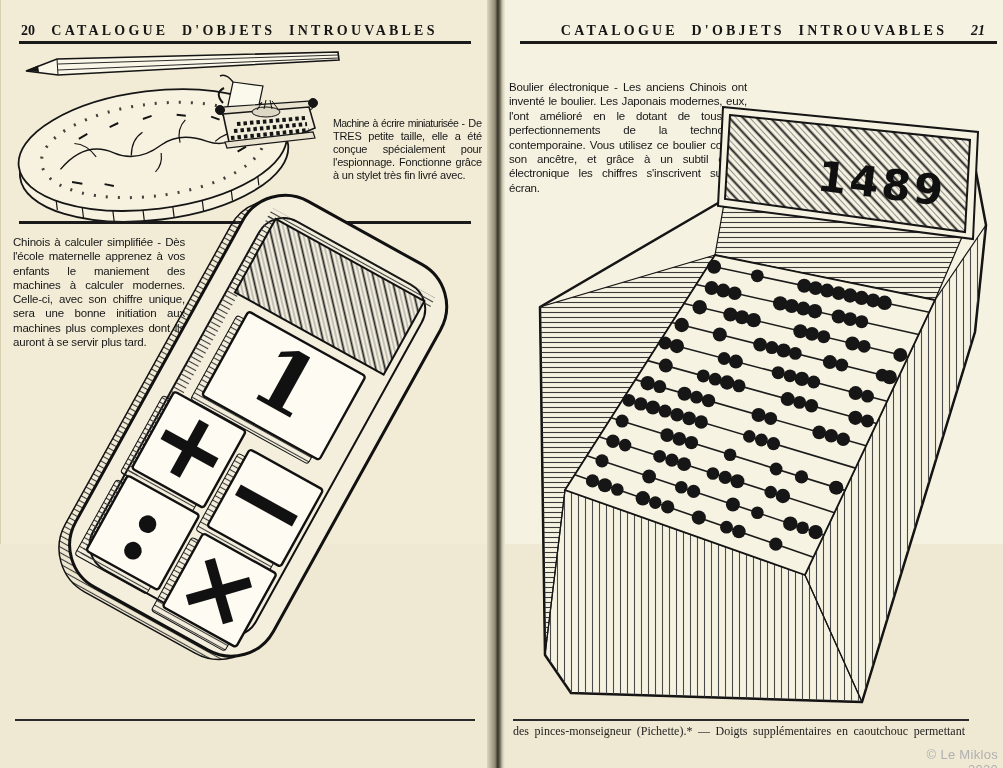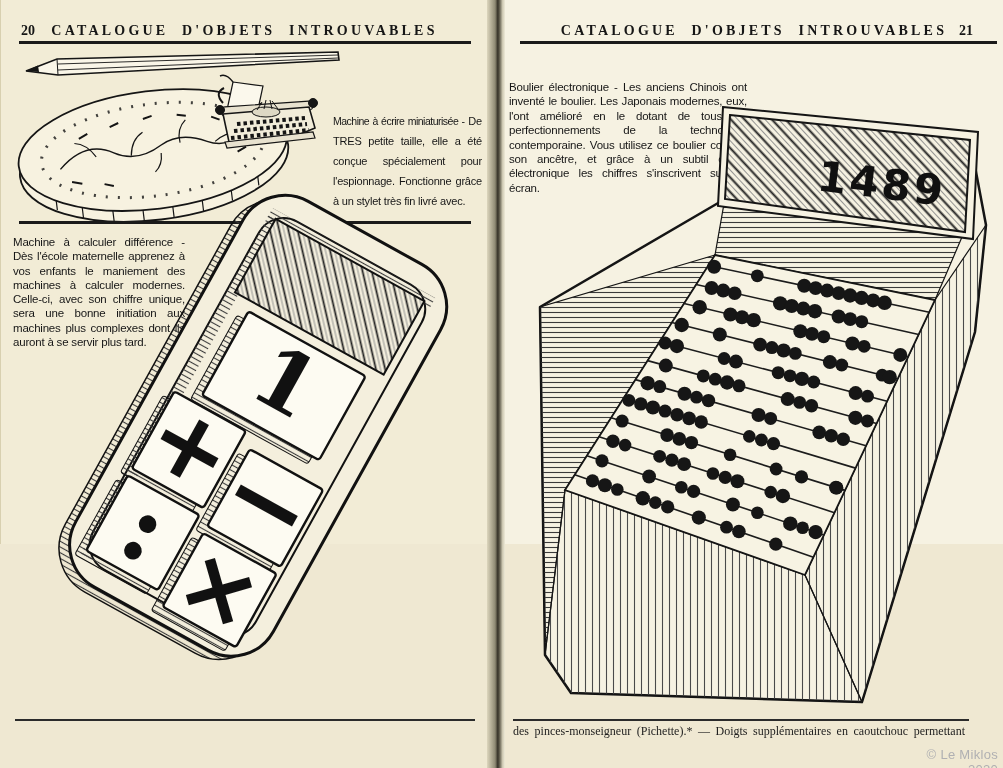--- a/index.html
+++ b/index.html
@@ -9,27 +9,27 @@
   .page-left{left:0;width:487px;background:#f2ecd6;border-left:1px solid #d8d0b0;}
   .page-right{left:505px;width:498px;background:#f6f2e2;}
   .gutter{position:absolute;top:0;left:487px;width:18px;height:768px;
           background:linear-gradient(90deg,#ddd6bd 0%,#8f8a74 45%,#343026 60%,#6f6b5a 72%,#cdc8b2 86%,#efebd8 100%);}
   .hdr{position:absolute;top:23px;left:16px;right:16px;text-align:center;
        font-family:"Liberation Serif",serif;font-weight:bold;font-size:14px;
        letter-spacing:3.2px;word-spacing:7px;color:#161616;}
   .pagenum{position:absolute;top:0;font-family:"Liberation Serif",serif;font-weight:bold;
            font-size:14px;letter-spacing:0;}
   .pn-left{left:4px;}
-  .pn-right{right:14px;}
+  .pn-right{right:2px;font-style:italic;}
   .rule{position:absolute;background:#1a1a1a;height:2.5px;}
   .hdr-rule-l{top:41px;left:18px;width:452px;}
   .hdr-rule-r{top:41px;left:15px;width:477px;}
   .divider{top:221px;left:18px;width:452px;}
   .caption{position:absolute;text-align:justify;color:#161616;}
-  .cap-tw{top:111px;left:332px;width:149px;font-size:11px;line-height:20px;letter-spacing:-0.2px;}
+  .cap-tw{top:117px;left:332px;width:149px;font-size:11px;line-height:13px;letter-spacing:-0.2px;}
   .cap-tw .cap-title{font-size:10.5px;letter-spacing:-0.5px;}
   .cap-calc{top:235px;left:12px;width:172px;font-size:11.5px;line-height:14.3px;letter-spacing:-0.2px;}
   .cap-ab{top:80px;left:4px;width:238px;font-size:11.5px;line-height:14.4px;letter-spacing:-0.2px;}
   .cap-title{font-weight:normal;}
   .footer-rule{height:1.5px;background:#2b2b2b;top:719px;position:absolute;}
   .fr-l{left:14px;width:460px;}
   .fr-r{left:8px;width:456px;}
   .footer-text{position:absolute;top:724px;font-family:"Liberation Serif",serif;font-size:12px;
                color:#1d1d1d;text-align:justify;text-align-last:justify;}
   .ft-l{left:14px;width:460px;}
@@ -89,21 +89,21 @@
   </svg>
 
   <div class="caption cap-tw">
     <span class="cap-title">Machine à écrire miniaturisée -</span>
     <span>De TRES petite taille, elle a été conçue spécialement pour l'espionnage. Fonctionne grâce à un stylet très fin livré avec.</span>
   </div>
 
   <div class="rule divider"></div>
 
   <div class="caption cap-calc">
-    <span class="cap-title">Machine à calculer différence -</span>
+    <span class="cap-title">Chinois à calculer simplifiée -</span>
     <span>Dès l'école maternelle apprenez à vos enfants le maniement des machines à calculer modernes. Celle-ci, avec son chiffre unique, sera une bonne initiation aux machines plus complexes dont ils auront à se servir plus tard.</span>
   </div>
 
   <svg id="calc" width="488" height="470" viewBox="0 0 488 470">
     <defs>
       <pattern id="c-hl" width="6" height="5" patternUnits="userSpaceOnUse">
         <path d="M0 2.5 H6" stroke="#3a3a3a" stroke-width="1.1"></path>
       </pattern>
       <pattern id="c-dg" width="9" height="9" patternUnits="userSpaceOnUse" patternTransform="rotate(48)">
         <rect width="9" height="9" fill="#f3eedd"></rect>

